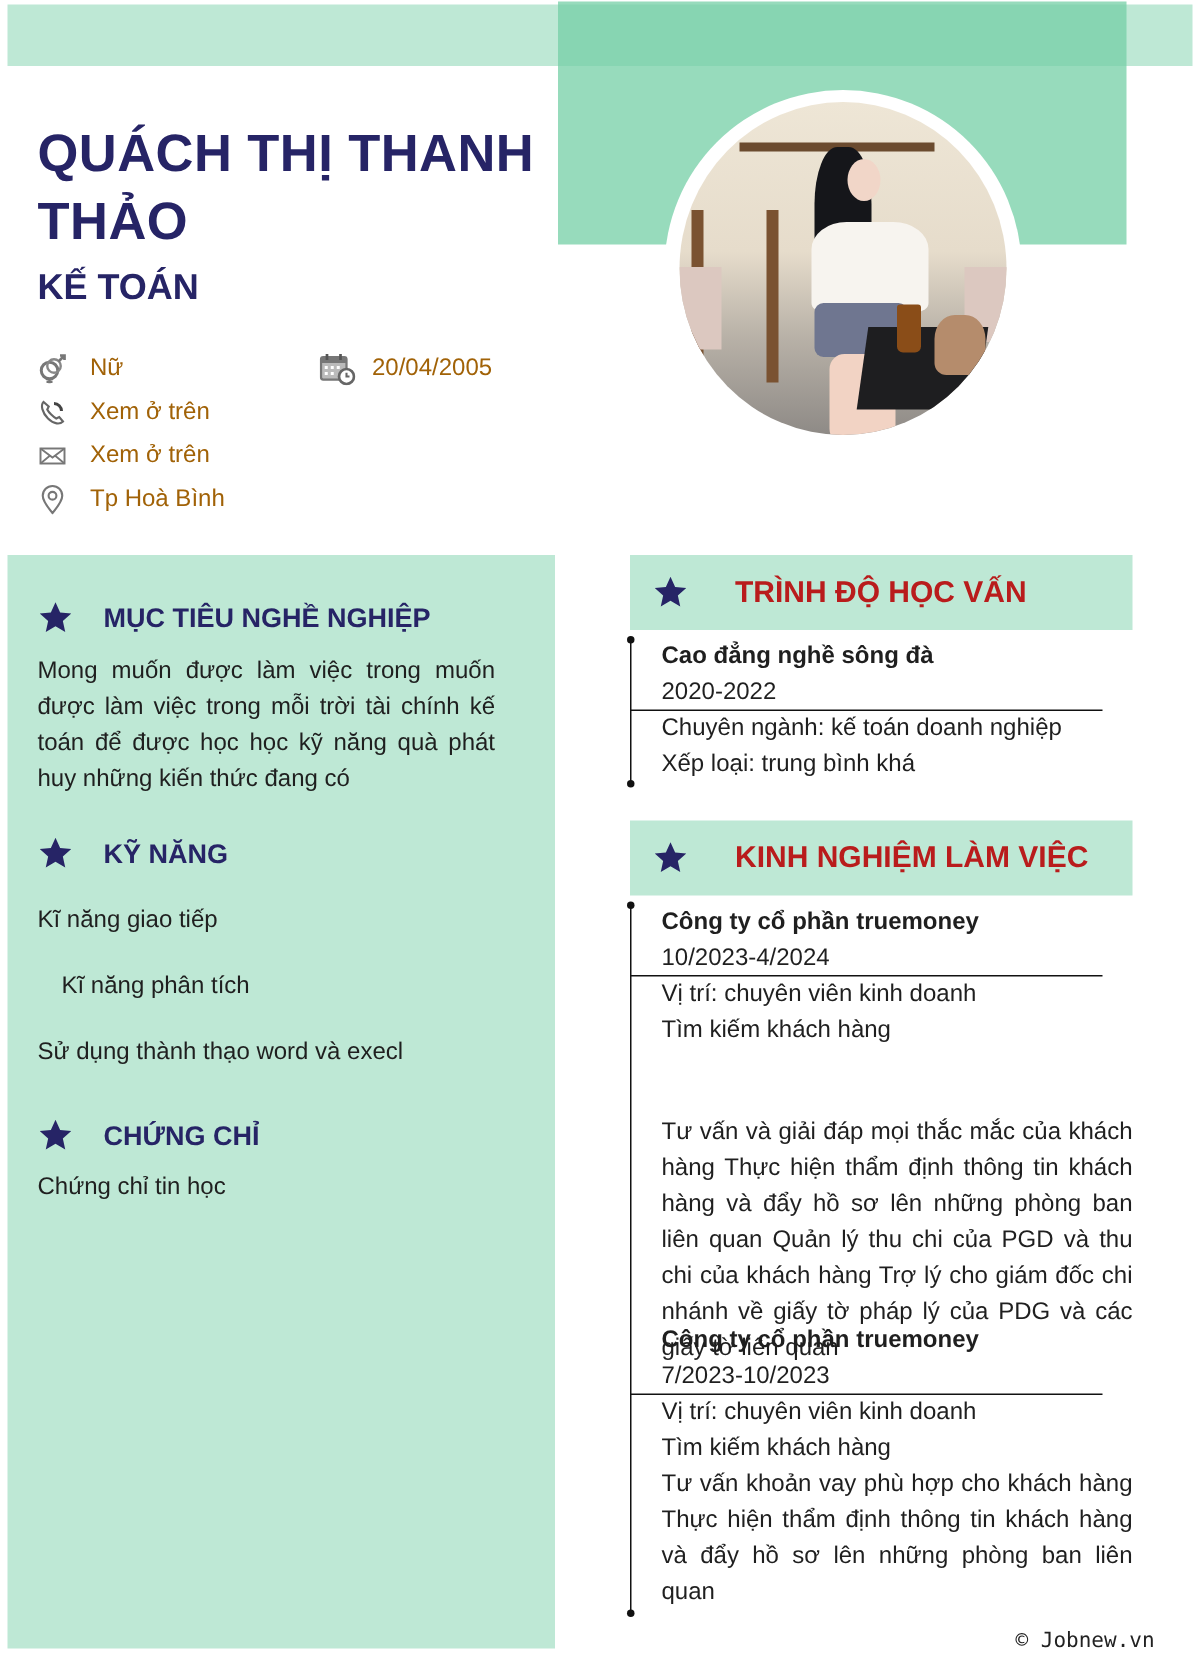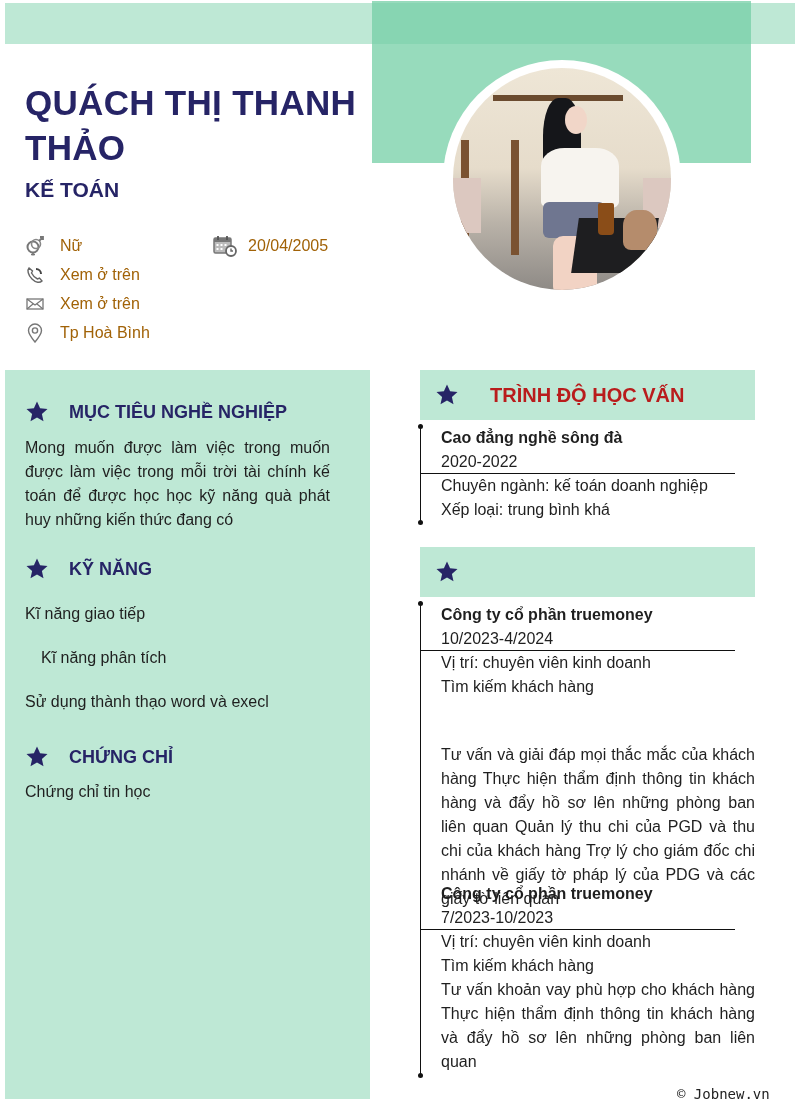--- a/index.html
+++ b/index.html
@@ -15,21 +15,21 @@
   .photo .person-face{position:absolute;left:112px;top:38px;width:22px;height:28px;background:#f1d6c8;border-radius:50%;}
   .photo .person-shirt{position:absolute;left:88px;top:80px;width:78px;height:60px;background:#f7f4ef;border-radius:30% 30% 10% 10%;}
   .photo .person-skirt{position:absolute;left:90px;top:134px;width:62px;height:36px;background:#6f7690;border-radius:6px;}
   .photo .legs{position:absolute;left:100px;top:168px;width:44px;height:60px;background:#f2d3c4;border-radius:10px;}
   .photo .table{position:absolute;left:122px;top:150px;width:80px;height:55px;background:#1e1e20;transform:skewX(-8deg);}
   .photo .drink{position:absolute;left:145px;top:135px;width:16px;height:32px;background:#8a4d18;border-radius:2px 2px 4px 4px;}
   .photo .bag{position:absolute;left:170px;top:142px;width:34px;height:40px;background:#b58c6c;border-radius:40% 40% 8px 8px;}
   .photo .chair{position:absolute;background:#dcc8c0;}
 
   .header-name{position:absolute;left:25px;top:80px;width:345px;font-size:35px;line-height:45px;font-weight:bold;color:#262466;letter-spacing:0.3px;}
-  .header-role{position:absolute;left:25px;top:178px;font-size:21px;font-weight:bold;color:#262466;}
+  .header-role{position:absolute;left:25px;top:178px;font-size:24px;font-weight:bold;color:#262466;}
 
   .info-row{position:absolute;display:flex;align-items:center;font-size:16px;color:#a16207;height:24px;}
   .info-row .ic{width:20px;height:20px;margin-right:15px;display:flex;align-items:center;justify-content:center;}
   .info-row svg{display:block;}
 
   .left-panel{position:absolute;left:5px;top:370px;width:365px;height:729px;background:#bee8d5;}
   .sec-title{position:absolute;display:flex;align-items:center;font-size:18px;font-weight:bold;color:#262466;}
   .sec-title .star{width:24px;height:24px;margin-right:20px;}
   .para{position:absolute;font-size:16px;line-height:24px;color:#1f1f1f;text-align:justify;}
   .skill{position:absolute;left:25px;font-size:16px;color:#1f1f1f;}
@@ -171,20 +171,21 @@
 <div class="tl-text b" style="top:426px;">Cao đẳng nghề sông đà</div>
 <div class="tl-text" style="top:450px;">2020-2022</div>
 <div class="tl-hr" style="top:473px;"></div>
 <div class="tl-text" style="top:474px;">Chuyên ngành: kế toán doanh nghiệp</div>
 <div class="tl-text" style="top:498px;">Xếp loại: trung bình khá</div>
 
 <div class="right-head" style="top:547px;">
   <svg class="star" viewBox="0 0 24 24">
       <path d="M12 1.5 L15.1 8.3 L22.5 9 L16.9 14 L18.5 21.3 L12 17.5 L5.5 21.3 L7.1 14 L1.5 9 L8.9 8.3 Z" fill="#262466"></path>
     </svg>
+  <span>KINH NGHIỆM LÀM VIỆC</span>
 </div>
 <div class="tl-line" style="top:604px;height:472px;"></div>
 <div class="tl-dot" style="top:601px;"></div>
 <div class="tl-dot" style="top:1073px;"></div>
 
 <div class="tl-text b" style="top:603px;">Công ty cổ phần truemoney</div>
 <div class="tl-text" style="top:627px;">10/2023-4/2024</div>
 <div class="tl-hr" style="top:650px;"></div>
 <div class="tl-text" style="top:651px;">Vị trí: chuyên viên kinh doanh</div>
 <div class="tl-text" style="top:675px;">Tìm kiếm khách hàng</div>

